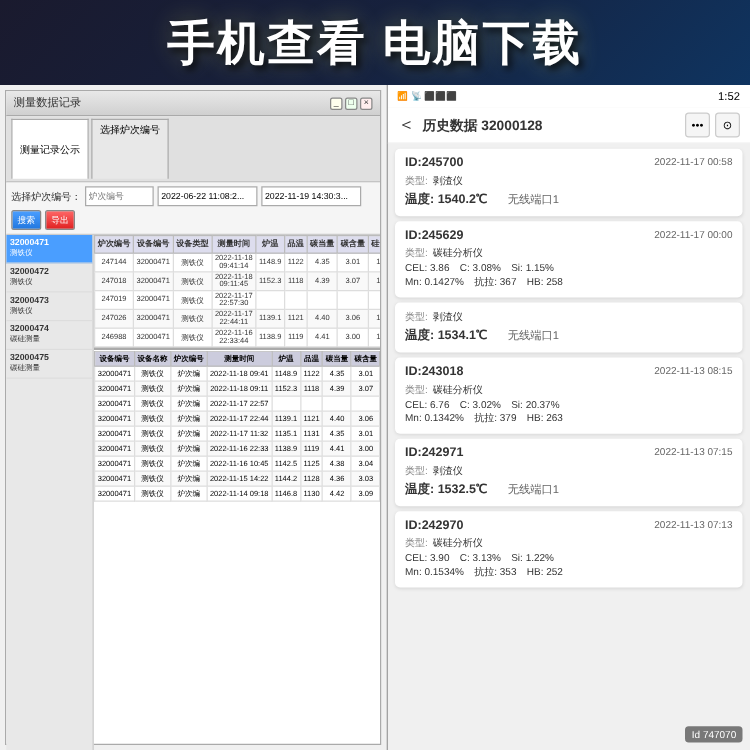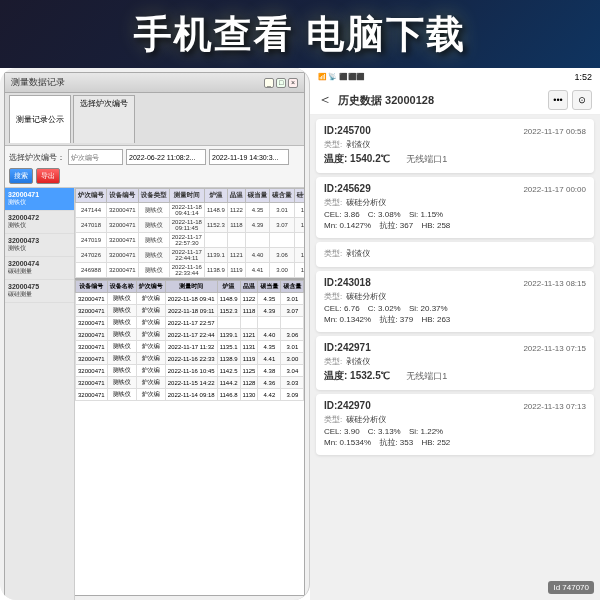--- a/index.html
+++ b/index.html
@@ -37,21 +37,20 @@
     }
 
     
     #left-panel {
       width: 310px;
       height: 532px;
       background: #f0f0f0;
       overflow: hidden;
       position: relative;
       border-right: 1px solid #ccc;
-      border-radius: 16px;
     }
 
     
     .desktop-window {
       background: #fff;
       border: 1px solid #aaa;
       margin: 4px;
       height: calc(100% - 8px);
     }
     .window-titlebar {
@@ -282,21 +281,21 @@
     .record-card {
       background: #fff;
       margin: 4px 6px;
       border-radius: 4px;
       padding: 6px 8px;
       box-shadow: 0 1px 3px rgba(0,0,0,0.1);
     }
     .card-header {
       display: flex;
       justify-content: space-between;
-      align-items: flex-end;
+      align-items: flex-start;
       margin-bottom: 3px;
     }
     .card-id {
       font-size: 10px;
       font-weight: bold;
       color: #333;
     }
     .card-datetime {
       font-size: 8px;
       color: #666;
@@ -679,20 +678,24 @@
       <span>Mn: 0.1427%</span>
       <span> 抗拉: 367</span>
       <span> HB: 258</span>
     </div>
           </div>
           <div class="record-card">
     <div class="card-type-row">
       <span class="card-type-label">类型:</span>
       <span class="card-type-value">剥渣仪</span>
     </div>
+  <div class="card-detail-row">
+      <span class="temp-value">温度: 1534.1℃</span>
+      <span class="port-value" style="margin-left:8px;">无线端口1</span>
+    </div>
           </div>
           <div class="record-card">
     <div class="card-header">
       <span class="card-id">ID:243018</span>
       <span class="card-datetime">2022-11-13 08:15</span>
     </div>
     <div class="card-type-row">
       <span class="card-type-label">类型:</span>
       <span class="card-type-value">碳硅分析仪</span>
     </div>

